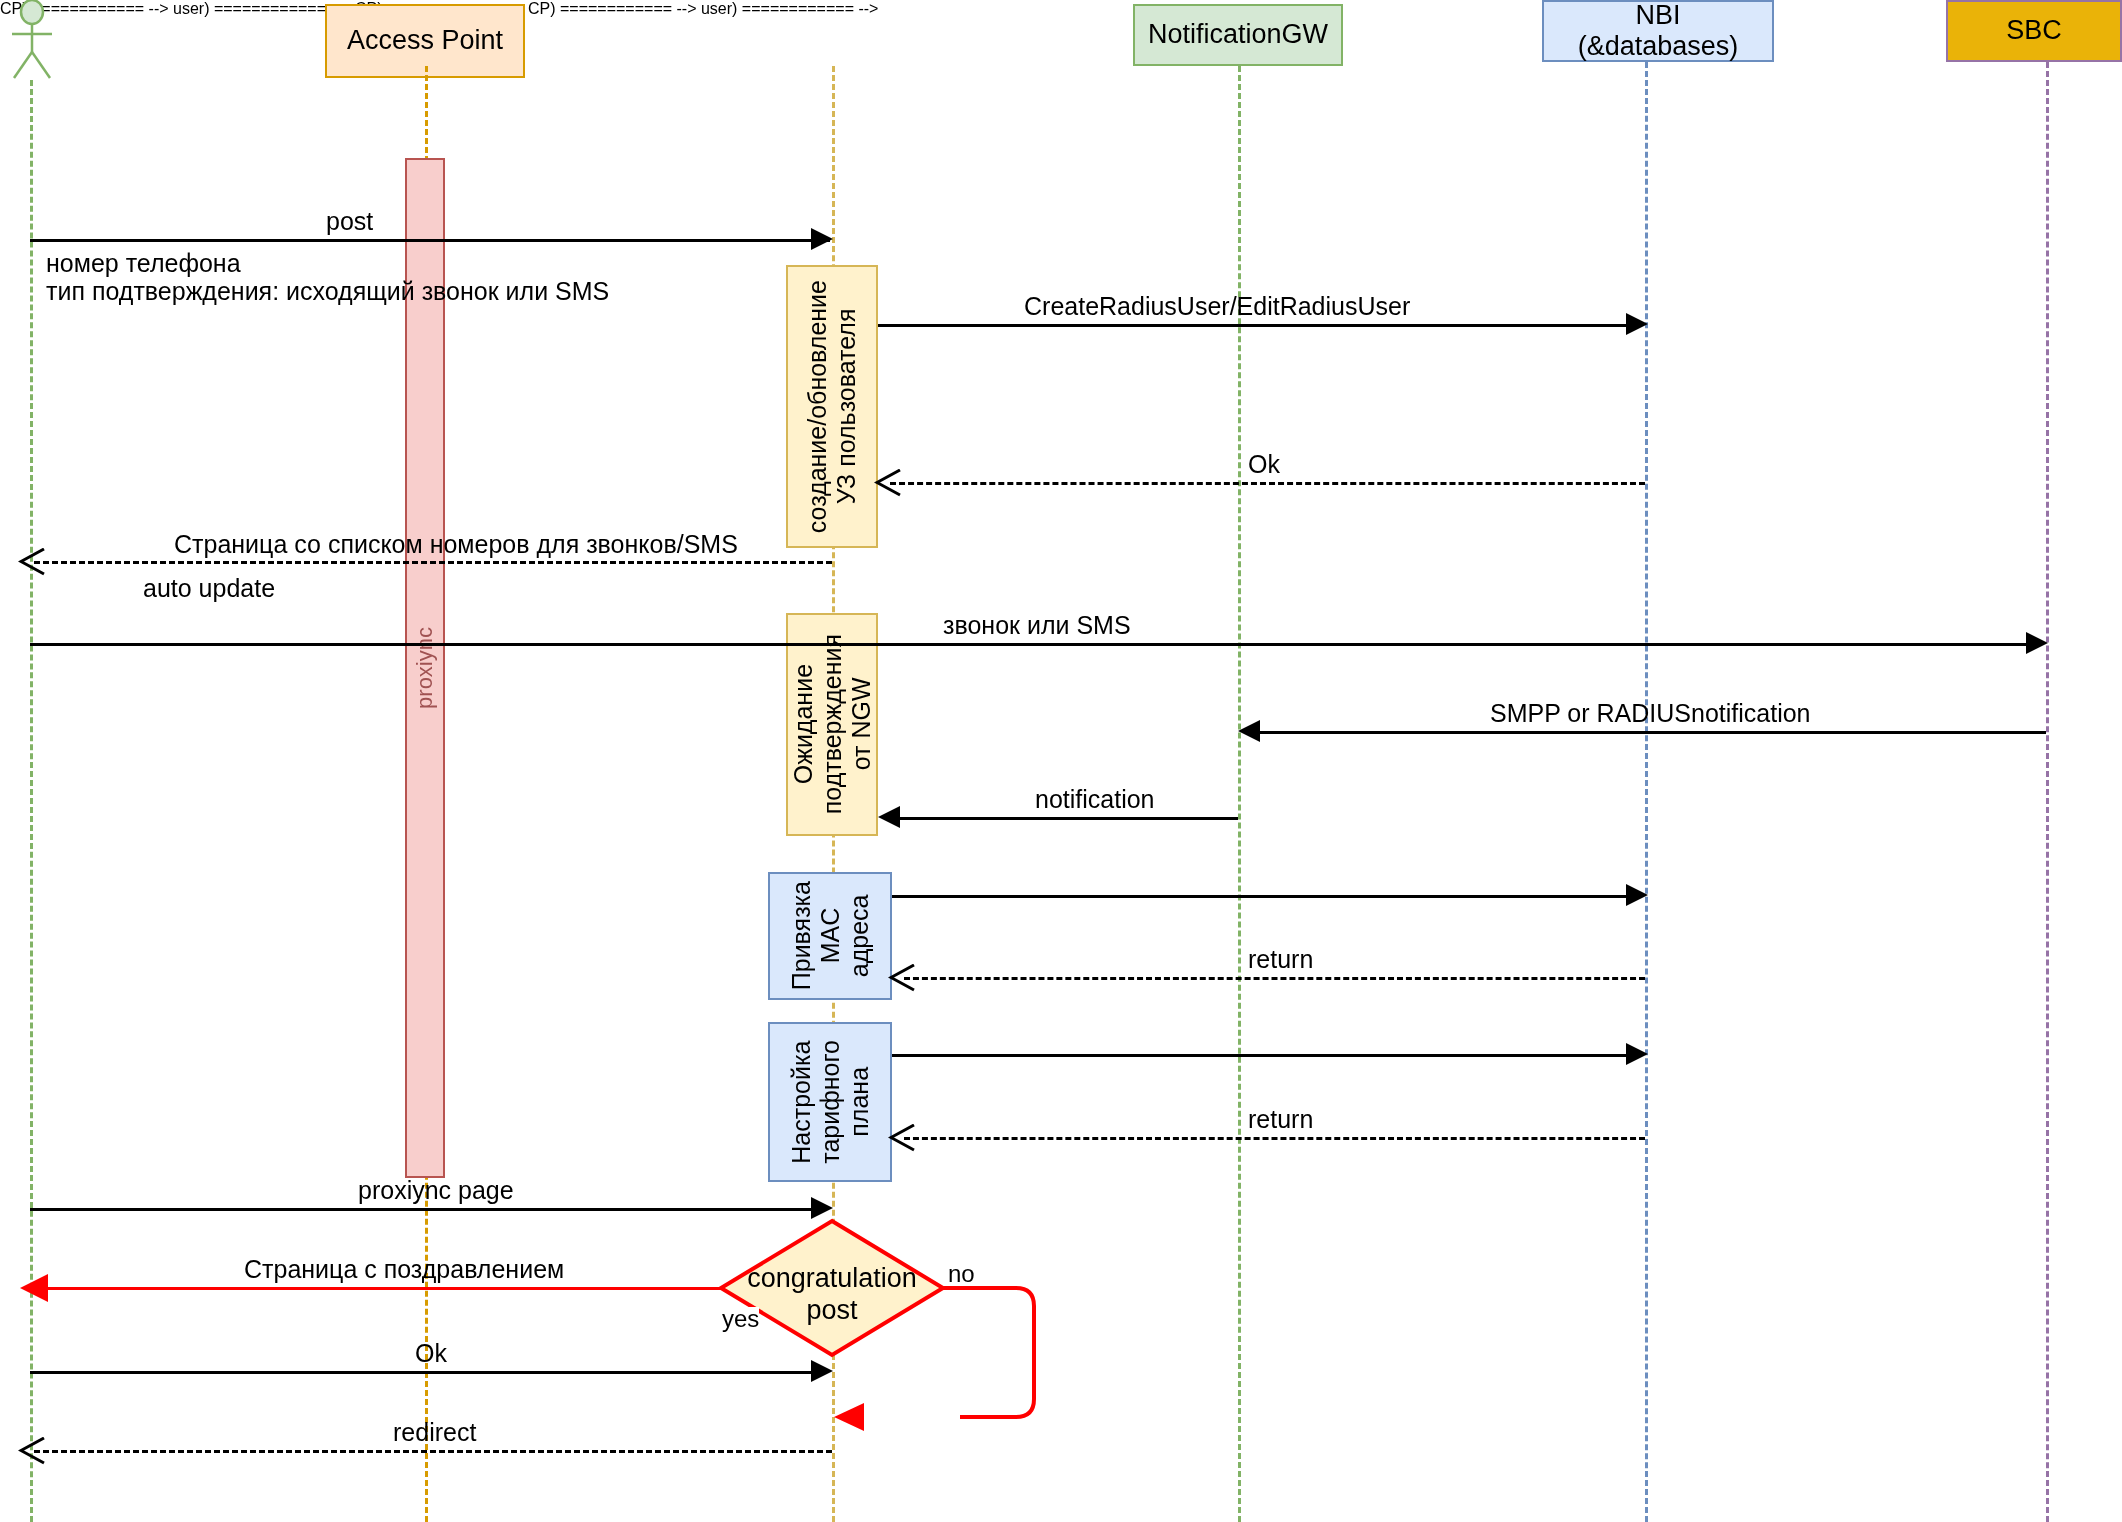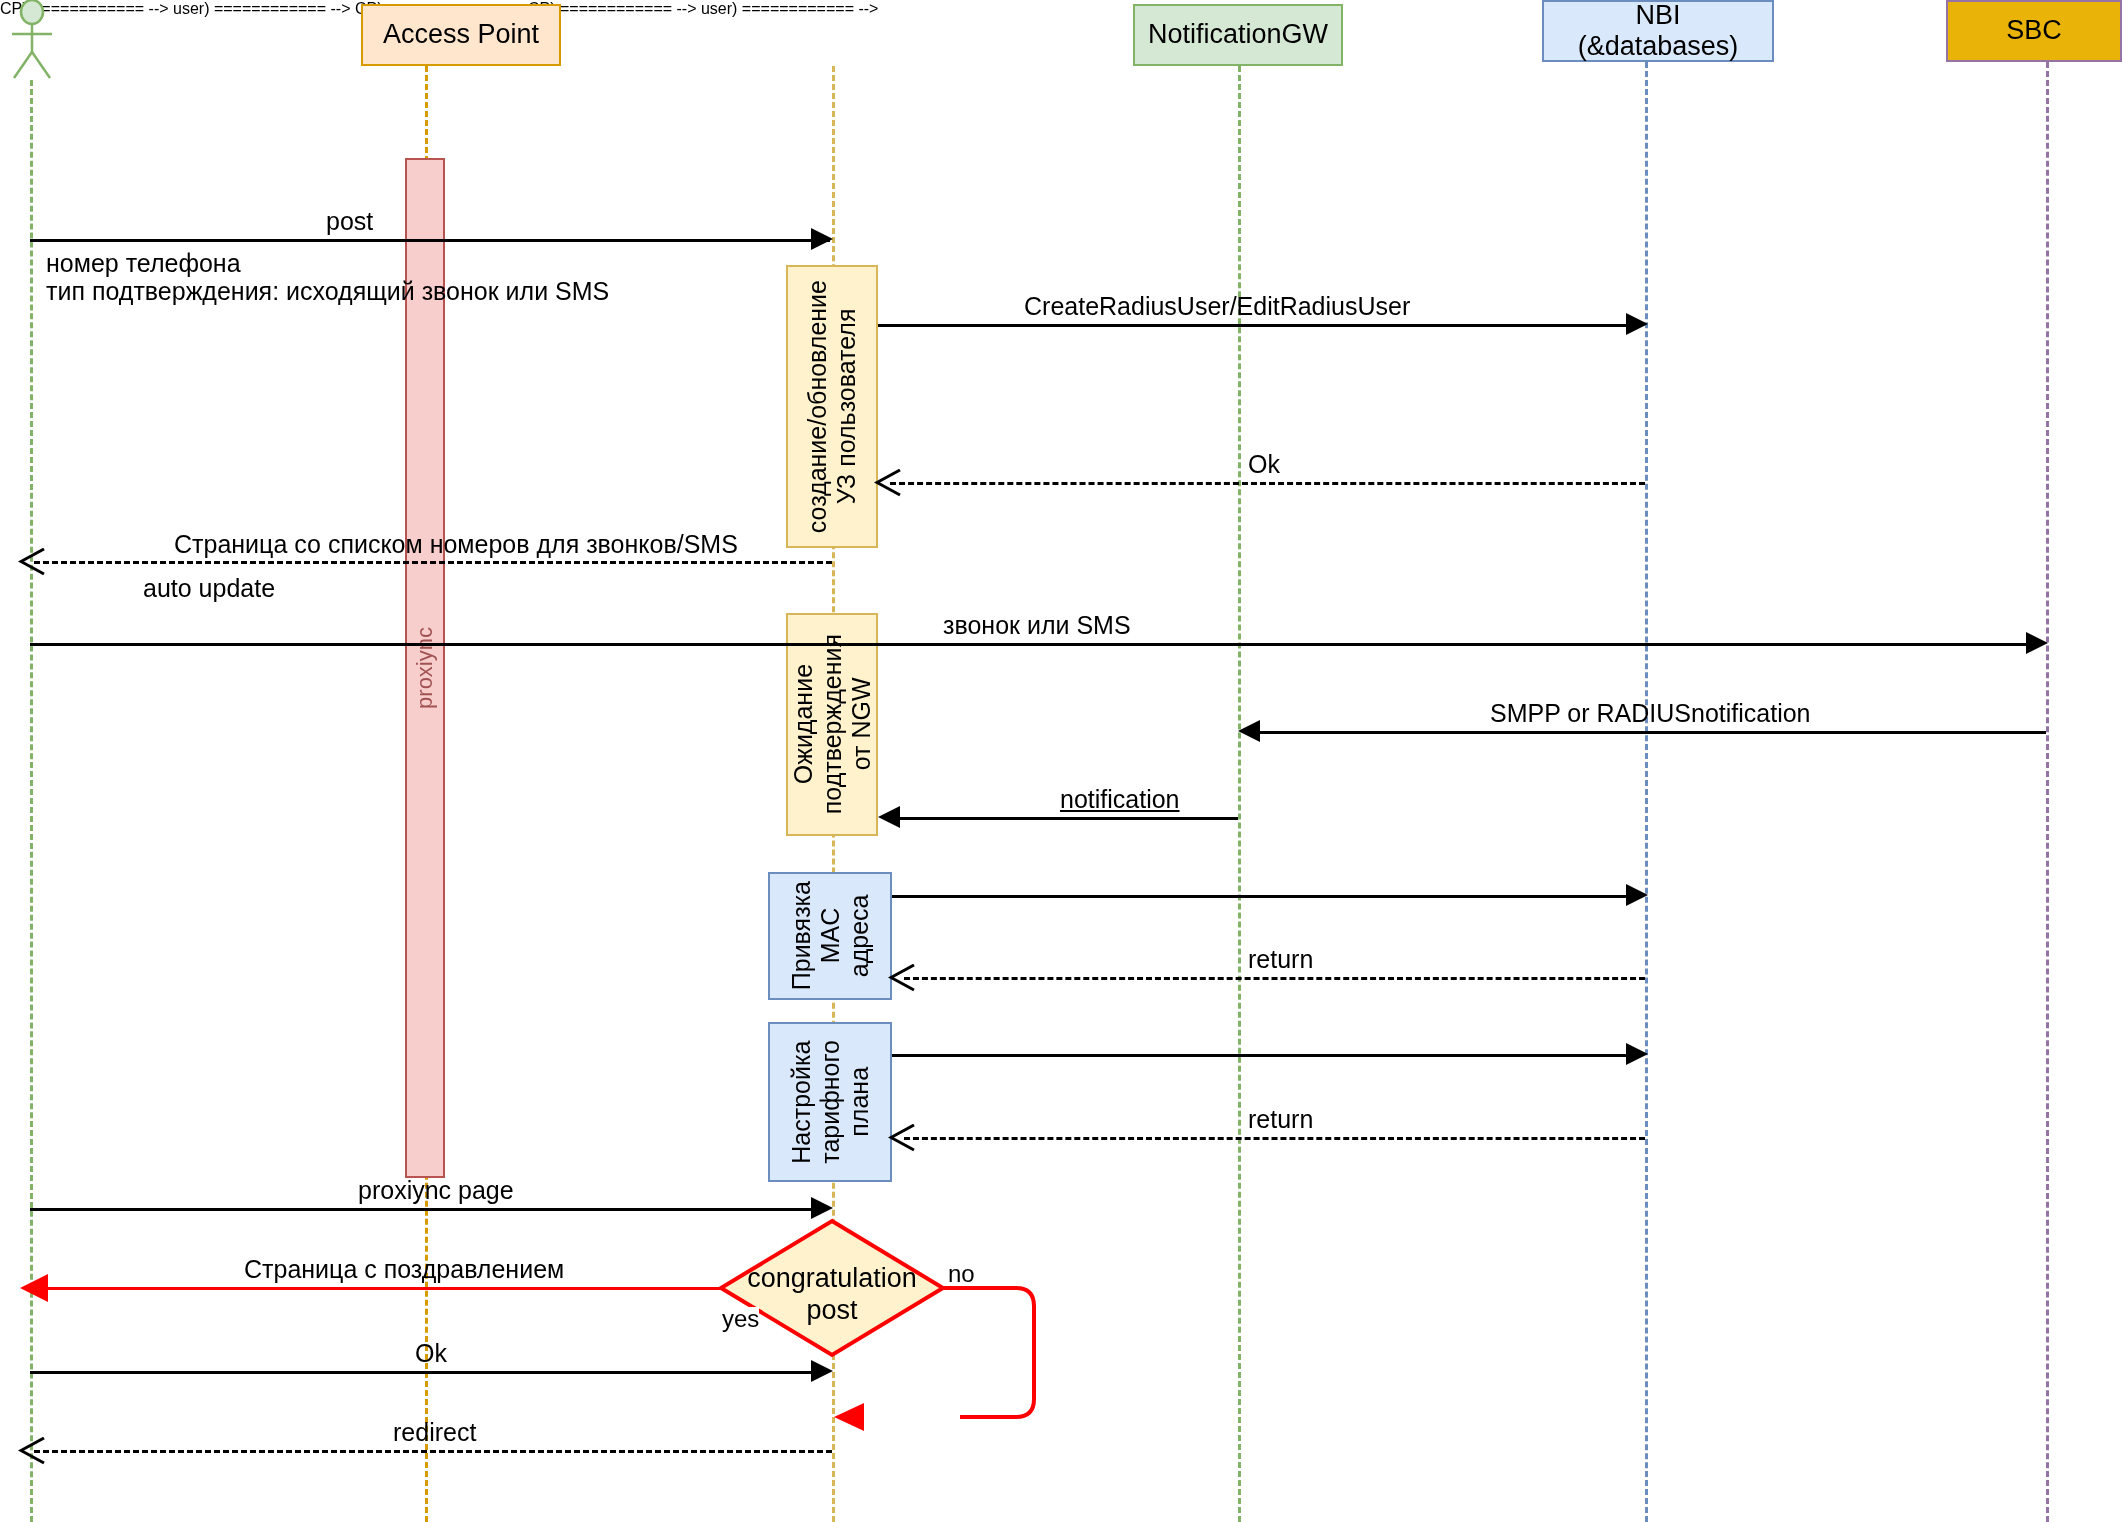--- a/index.html
+++ b/index.html
@@ -32,21 +32,21 @@
   <svg class="actor" style="left:4px;top:0px;width:56px;height:80px;" viewBox="0 0 56 80">
     <ellipse cx="28" cy="12" rx="11" ry="12" fill="#d5e8d4" stroke="#82b366" stroke-width="2.5"></ellipse>
     <line x1="28" y1="24" x2="28" y2="52" stroke="#82b366" stroke-width="2.5"></line>
     <line x1="8" y1="34" x2="48" y2="34" stroke="#82b366" stroke-width="2.5"></line>
     <line x1="28" y1="52" x2="10" y2="78" stroke="#82b366" stroke-width="2.5"></line>
     <line x1="28" y1="52" x2="46" y2="78" stroke="#82b366" stroke-width="2.5"></line>
   </svg>
   <div class="lifeline-line" style="left:30px;top:80px;height:1442px;border-left-color:#82b366;"></div>
 
   
-  <div class="lifeline-head" style="left:325px;top:4px;width:200px;height:62px;border-color:#d79b00;background:#ffe6cc;margin-left:36px;">
+  <div class="lifeline-head" style="left:325px;top:4px;width:200px;height:74px;border-color:#d79b00;background:#ffe6cc;">
     <span>Access Point</span>
   </div>
   <div class="lifeline-line" style="left:425px;top:66px;height:1456px;border-left-color:#d79b00;"></div>
 
   
   <div class="lifeline-line" style="left:832px;top:66px;height:1456px;border-left-color:#d6b656;"></div>
 
   
   <div class="lifeline-head" style="left:1133px;top:4px;width:210px;height:62px;border-color:#82b366;background:#d5e8d4;">
     <span>NotificationGW</span>
@@ -117,21 +117,21 @@
   <div class="msg-label" style="left:943px;top:612px;">звонок или SMS</div>
 
   
   <div class="msg-line" style="left:1258px;top:731px;width:788px;border-top-color:#000;border-top-style:solid;"></div>
   <div class="arrowhead" style="left:1238px;top:720px;border-top:11px solid transparent;border-bottom:11px solid transparent;border-right:22px solid #000;"></div>
   <div class="msg-label" style="left:1490px;top:700px;">SMPP or RADIUSnotification</div>
 
   
   <div class="msg-line" style="left:898px;top:817px;width:340px;border-top-color:#000;border-top-style:solid;"></div>
   <div class="arrowhead" style="left:878px;top:806px;border-top:11px solid transparent;border-bottom:11px solid transparent;border-right:22px solid #000;"></div>
-  <div class="msg-label" style="left:1060px;top:786px;text-decoration:underline;">notification</div>
+  <div class="msg-label" style="left:1035px;top:786px;">notification</div>
 
   
   <div class="vlabel" style="left:768px;top:872px;width:124px;height:128px;border-color:#6c8ebf;background:#dae8fc;">
     <span>Привязка
 MAC
 адреса</span>
   </div>
 
   
   <div class="msg-line" style="left:892px;top:895px;width:746px;border-top-color:#000;border-top-style:solid;"></div>

